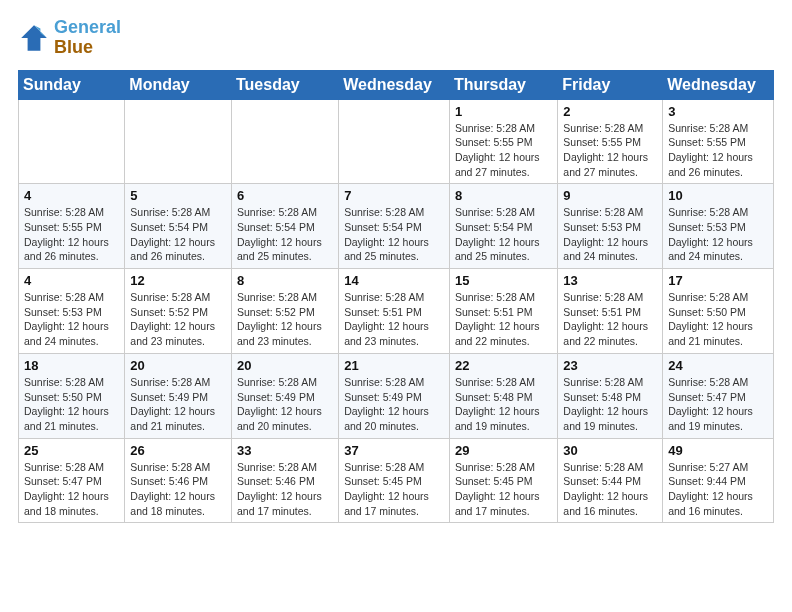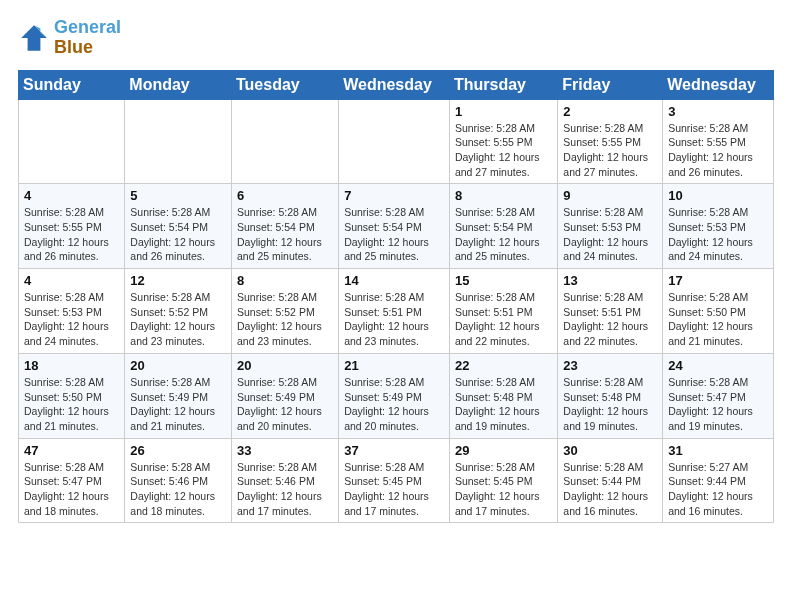--- a/index.html
+++ b/index.html
@@ -299,21 +299,21 @@
           <td>
             <div class="day-num">24</div>
             <div class="day-detail" style="white-space: pre-line;">Sunrise: 5:28 AM
 Sunset: 5:47 PM
 Daylight: 12 hours
 and 19 minutes.</div>
           </td>
         </tr>
         <tr>
           <td>
-            <div class="day-num">47</div>
+            <div class="day-num">25</div>
             <div class="day-detail" style="white-space: pre-line;">Sunrise: 5:28 AM
 Sunset: 5:47 PM
 Daylight: 12 hours
 and 18 minutes.</div>
           </td>
           <td>
             <div class="day-num">26</div>
             <div class="day-detail" style="white-space: pre-line;">Sunrise: 5:28 AM
 Sunset: 5:46 PM
 Daylight: 12 hours
@@ -341,21 +341,21 @@
 and 17 minutes.</div>
           </td>
           <td>
             <div class="day-num">30</div>
             <div class="day-detail" style="white-space: pre-line;">Sunrise: 5:28 AM
 Sunset: 5:44 PM
 Daylight: 12 hours
 and 16 minutes.</div>
           </td>
           <td>
-            <div class="day-num">31</div>
+            <div class="day-num">49</div>
             <div class="day-detail" style="white-space: pre-line;">Sunrise: 5:27 AM
 Sunset: 9:44 PM
 Daylight: 12 hours
 and 16 minutes.</div>
           </td>
         </tr>
       </tbody>
   </table>
 </div>
 

